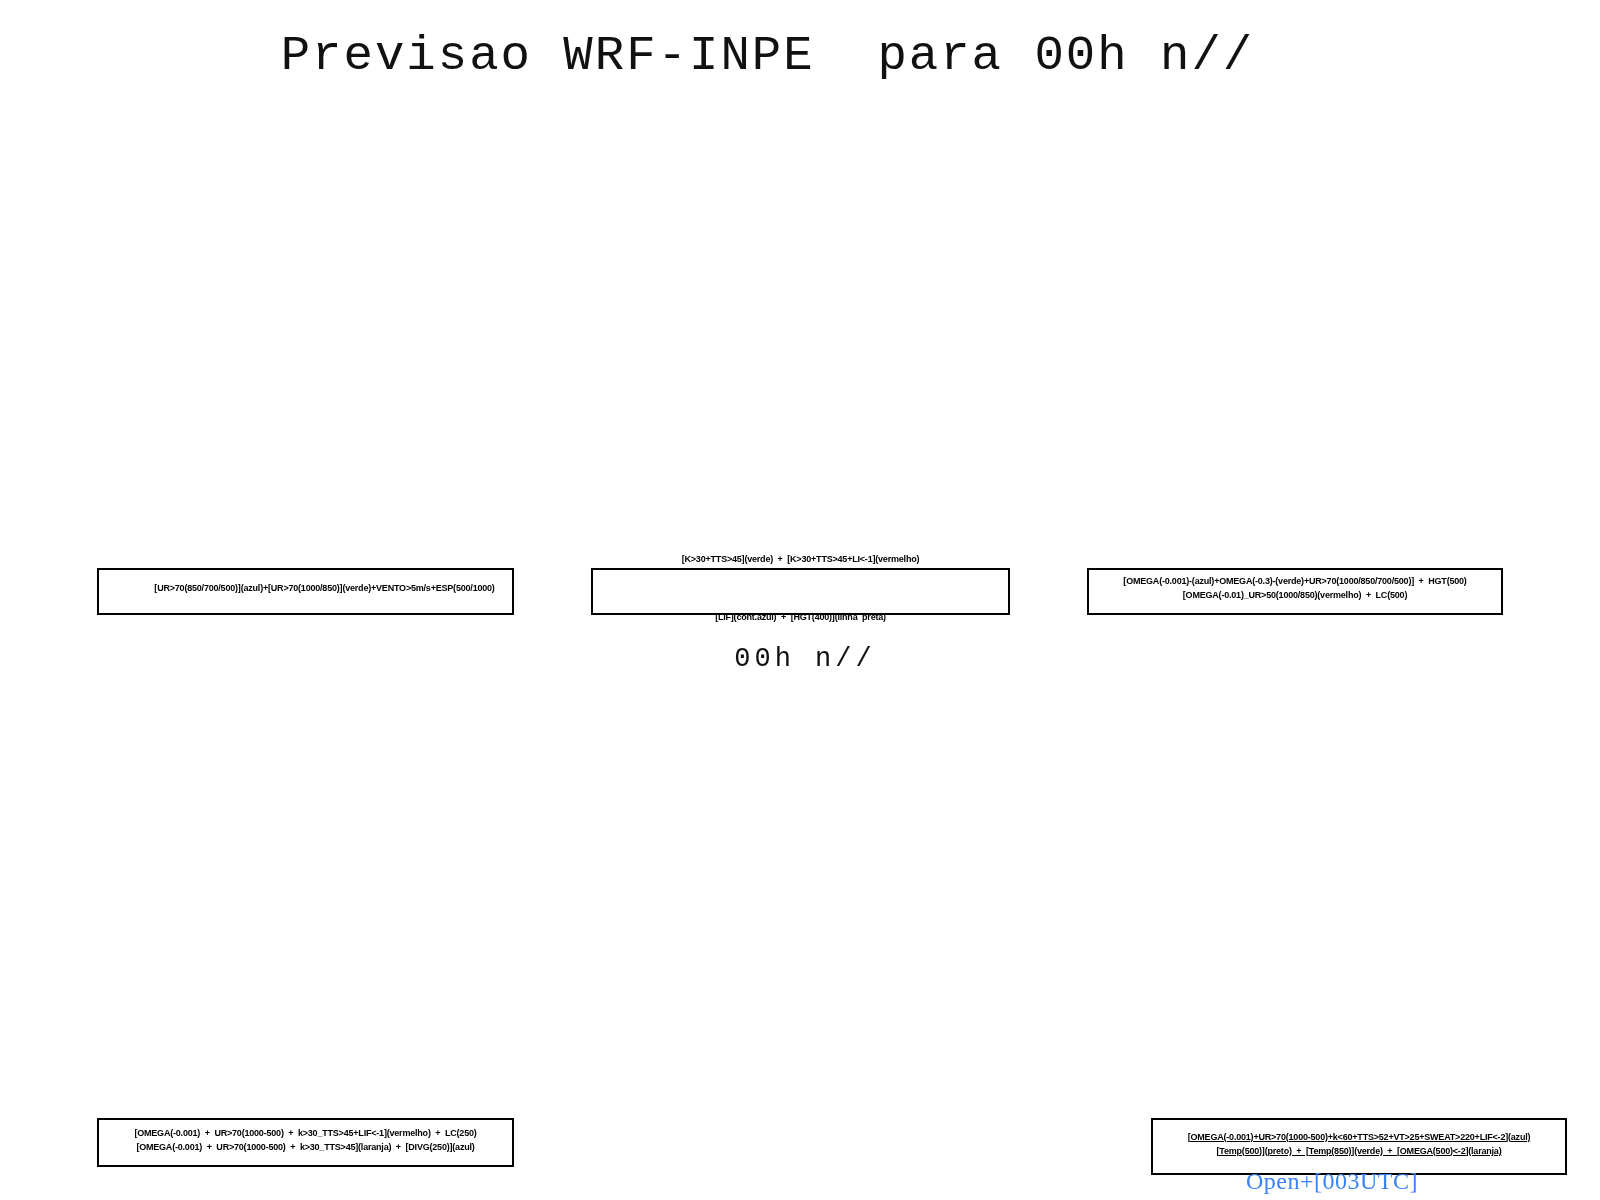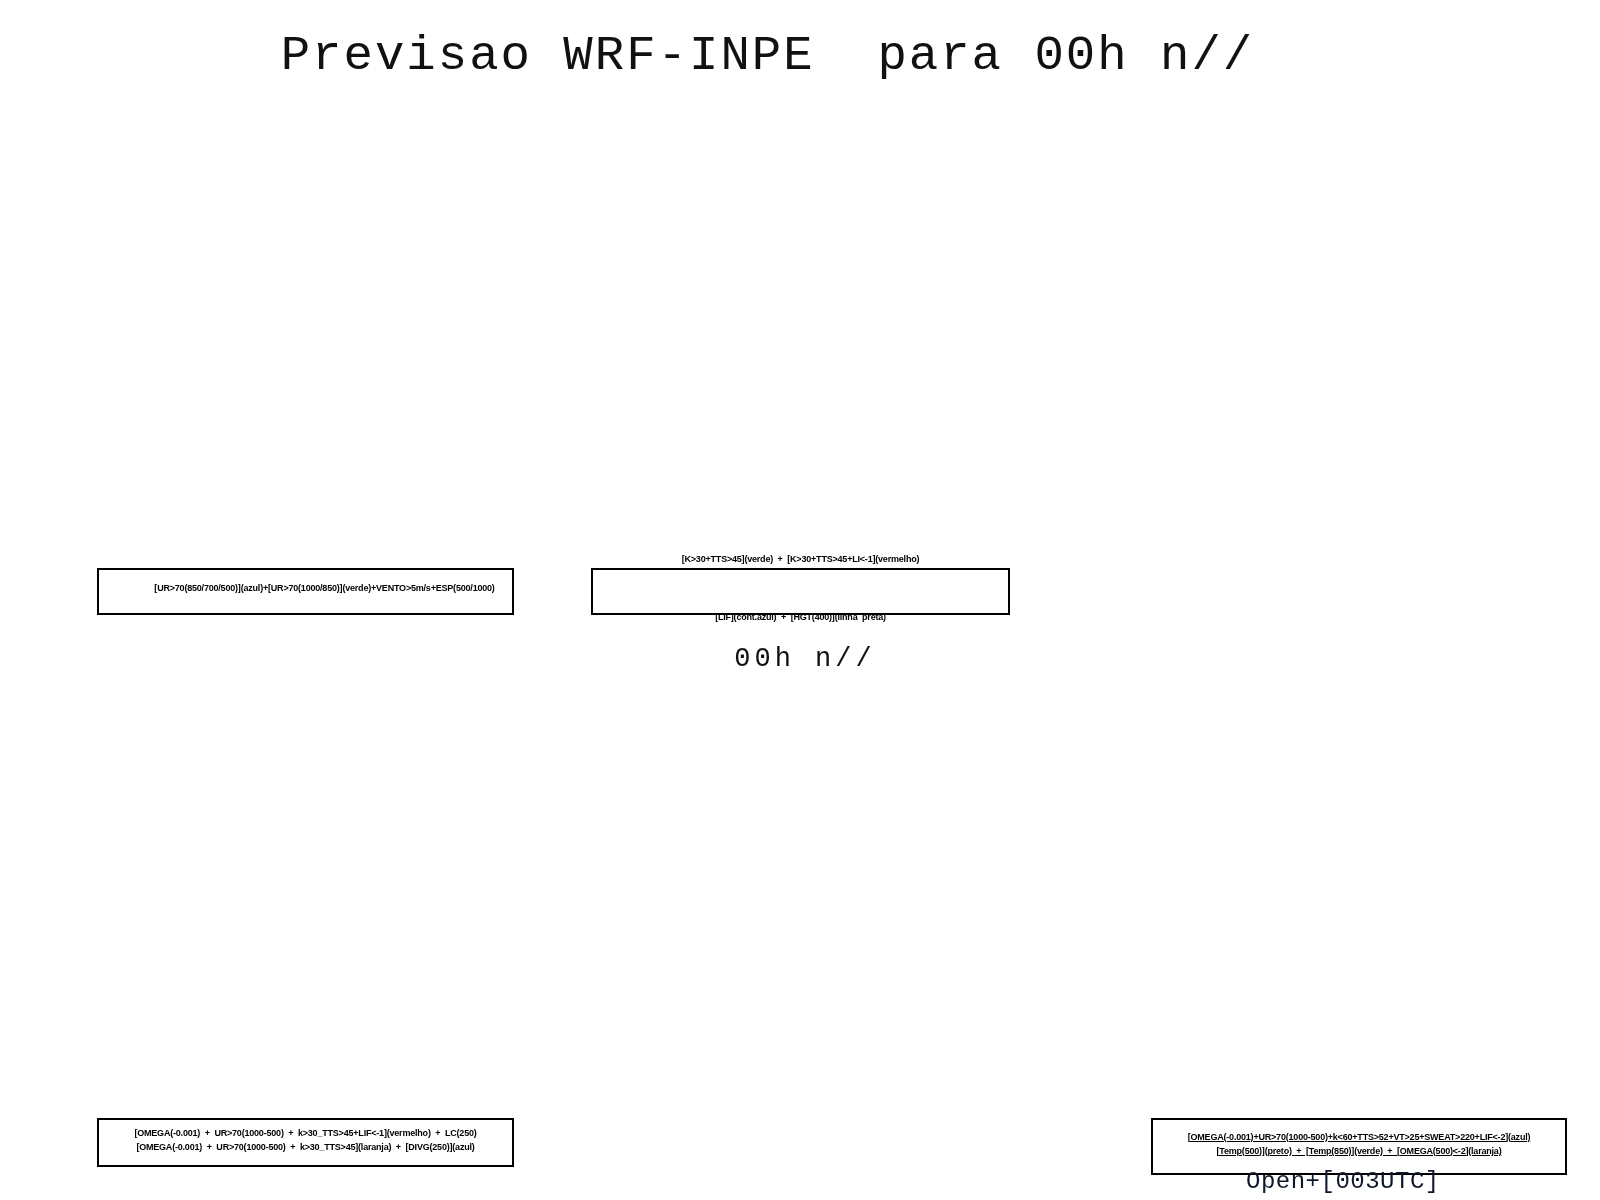--- a/index.html
+++ b/index.html
@@ -63,26 +63,26 @@
     line-height: 14px;
     letter-spacing: -0.2px;
     white-space: pre;
     text-align: center;
     color: #000;
   }
   .footer-note {
     position: absolute;
     top: 1168px;
     left: 1246px;
-    font-family: Liberation Mono, monospace;
+    font-family: Liberation Serif, serif;
     font-size: 24px;
     font-weight: 400;
     letter-spacing: 0.5px;
     white-space: pre;
-    color: #0f172a;
+    color: #3b82f6;
   }
   
   #box-top-left     { left: 97px;   top: 568px; width: 417px; height: 47px; padding-left: 38px; }
   #box-top-middle   { left: 591px;  top: 568px; width: 419px; height: 47px; gap: 44px; }
   #box-top-right    { left: 1087px; top: 568px; width: 416px; height: 47px; }
   #box-bottom-left  { left: 97px;   top: 1118px; width: 417px; height: 49px; }
   #box-bottom-middle{ left: 583px;  top: 1118px; width: 434px; height: 49px; }
   #box-bottom-right { left: 1151px; top: 1118px; width: 416px; height: 57px; text-decoration: underline; }
 </style>
 </head>
@@ -94,20 +94,24 @@
 
   <div class="legend-box" id="box-top-left">
     <div class="legend-line">[UR&gt;70(850/700/500)](azul)+[UR&gt;70(1000/850)](verde)+VENTO&gt;5m/s+ESP(500/1000)</div>
   </div>
 
   <div class="legend-box" id="box-top-middle">
     <div class="legend-line">[K&gt;30+TTS&gt;45](verde)  +  [K&gt;30+TTS&gt;45+LI&lt;-1](vermelho)</div>
     <div class="legend-line">[LIF](cont.azul)  +  [HGT(400)](linha  preta)</div>
   </div>
 
+  <div class="legend-box" id="box-top-right">
+    <div class="legend-line">[OMEGA(-0.001)-(azul)+OMEGA(-0.3)-(verde)+UR&gt;70(1000/850/700/500)]  +  HGT(500)</div>
+    <div class="legend-line">[OMEGA(-0.01)_UR&gt;50(1000/850)(vermelho)  +  LC(500)</div>
+  </div>
 
   <div class="row-subtitle">00h n//</div>
 
   <div class="legend-box bottom" id="box-bottom-left">
     <div class="legend-line">[OMEGA(-0.001)  +  UR&gt;70(1000-500)  +  k&gt;30_TTS&gt;45+LIF&lt;-1](vermelho)  +  LC(250)</div>
     <div class="legend-line">[OMEGA(-0.001)  +  UR&gt;70(1000-500)  +  k&gt;30_TTS&gt;45](laranja)  +  [DIVG(250)](azul)</div>
   </div>
 
 
   <div class="legend-box bottom" id="box-bottom-right">

